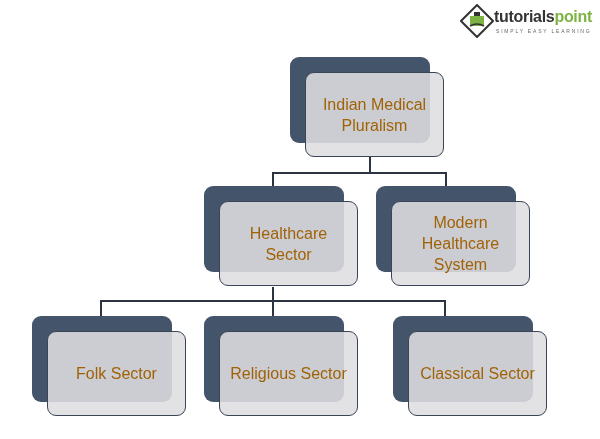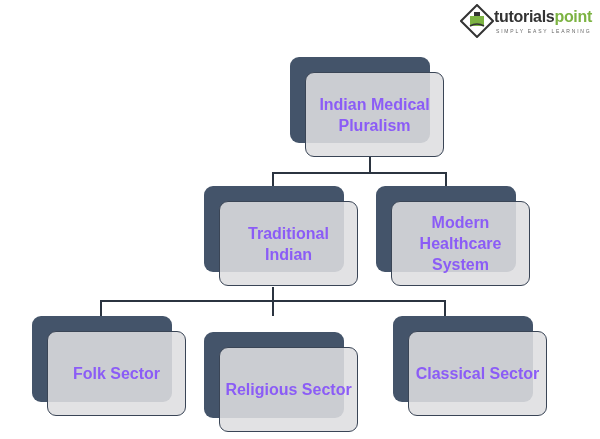--- a/index.html
+++ b/index.html
@@ -5,21 +5,21 @@
   html, body { margin:0; padding:0; }
   body { width:600px; height:439px; background:#ffffff; position:relative; overflow:hidden;
          font-family:"Liberation Sans", "DejaVu Sans", sans-serif; }
   .node { position:absolute; width:155px; height:101px; }
   .back { position:absolute; left:0; top:0; width:140px; height:86px; background:#44546a;
           border-radius:9px; }
   .front { position:absolute; left:15px; top:15px; width:139px; height:85px;
            background:rgba(222,222,224,0.88); border:1.5px solid #3a4556; border-radius:9px;
            box-sizing:border-box; display:flex; align-items:center; justify-content:center;
            text-align:center; }
-  .label { font-weight:bold; font-size:16px; line-height:21px; color:#8b5cf6; padding:0 8px; }
+  .label { font-weight:normal; font-size:16px; line-height:21px; color:#a16207; padding:0 8px; }
   .line { position:absolute; background:#2b3440; }
   .logo { position:absolute; left:460px; top:2px; width:138px; height:38px; }
   .logo-text { position:absolute; left:34px; top:6px; font-weight:bold; font-size:16px; color:#333; letter-spacing:-0.3px; }
   .logo-text span { color:#7cb342; }
   .logo-tag { position:absolute; left:36px; top:26px; font-size:5px; letter-spacing:1.8px; color:#666; }
 </style>
 </head>
 <body>
 
 <div class="logo">
@@ -47,37 +47,37 @@
 <div class="node" style="left:290px;top:57px;">
   <div class="back"></div>
   <div class="front">
     <div class="label">Indian Medical Pluralism</div>
   </div>
 </div>
 
 <div class="node" style="left:204px;top:186px;">
   <div class="back"></div>
   <div class="front">
-    <div class="label" style="padding:0 18px;">Traditional Indian</div>
+    <div class="label" style="padding:0 18px;">Healthcare Sector</div>
   </div>
 </div>
 <div class="node" style="left:376px;top:186px;">
   <div class="back"></div>
   <div class="front">
     <div class="label" style="padding:0 32px;">Modern Healthcare System</div>
   </div>
 </div>
 
 <div class="node" style="left:32px;top:316px;">
   <div class="back"></div>
   <div class="front">
     <div class="label">Folk Sector</div>
   </div>
 </div>
-<div class="node" style="left:204px;top:332px;padding-left:32px;">
+<div class="node" style="left:204px;top:316px;padding-left:32px;">
   <div class="back"></div>
   <div class="front">
     <div class="label" style="padding:0 2px;">Religious Sector</div>
   </div>
 </div>
 <div class="node" style="left:376px;top:316px;margin-left:17px;">
   <div class="back"></div>
   <div class="front">
     <div class="label" style="padding:0 2px;">Classical Sector</div>
   </div>

